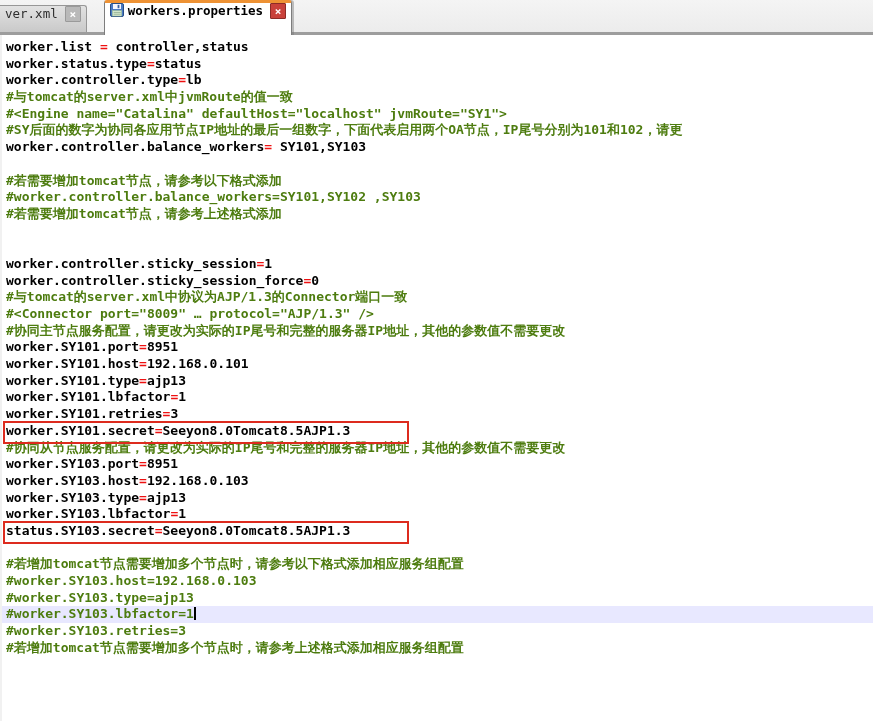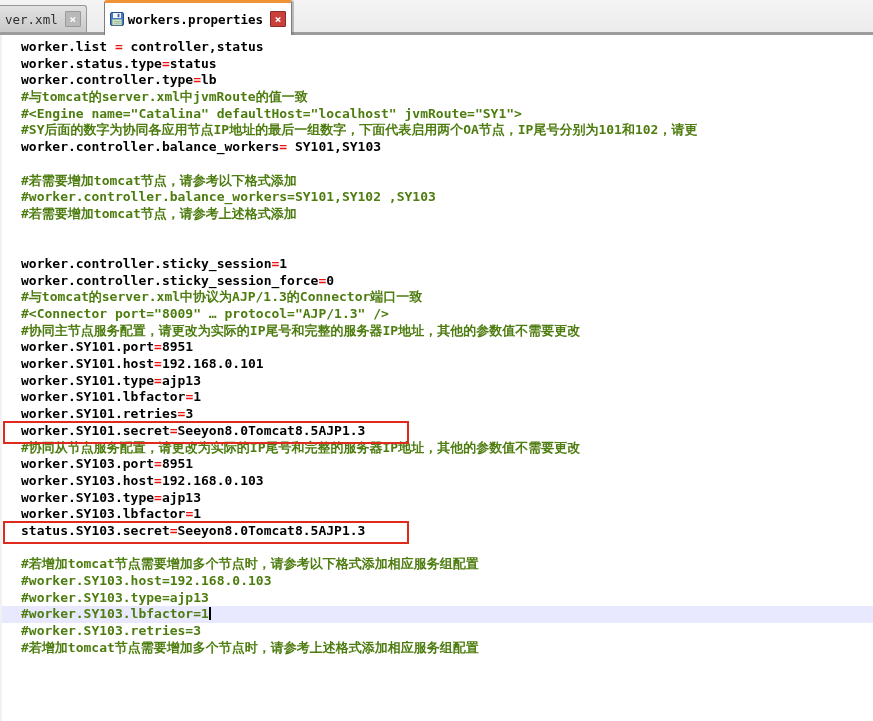--- a/index.html
+++ b/index.html
@@ -7,21 +7,21 @@
     width:873px;height:721px;overflow:hidden;background:#ffffff;
     font-family:"DejaVu Sans Mono","Liberation Mono",monospace;
   }
   
   .tabbar{
     height:32px;background:linear-gradient(#f4f4f4,#ececec);
     border-bottom:3px solid #9d9d9d;
     display:flex;align-items:flex-end;position:relative;
   }
   .tab{
-    display:flex;align-items:center;gap:4px;
+    display:flex;gap:4px;
     padding:0 5px;white-space:nowrap;cursor:pointer;
     font-size:12.5px;
   }
   .tab.inactive{
     height:26px;margin-bottom:0;
     background:linear-gradient(#e2e2e2,#c9c9c9);
     border:1px solid #979797;border-left:none;border-bottom:none;
     border-radius:0 3px 0 0;color:#2f2f2f;
   }
   .tab.active{
@@ -42,21 +42,21 @@
   .closebox.gray{background:#b9b9b9;color:#fff;border:1px solid #9a9a9a;}
   .closebox.red{background:#c9413a;color:#fff;border:1px solid #8c2b26;}
   .save-icon{display:inline-block;width:14px;height:14px;}
   
   .editor{
     position:relative;background:#fff;height:686px;overflow:hidden;
     padding-top:4px;border-left:2px solid #f1f1f1;
   }
   .line{
     height:16.7px;line-height:16.7px;white-space:pre;
-    font-size:13px;font-weight:bold;padding-left:19px;color:#000;
+    font-size:13px;font-weight:bold;padding-left:4px;color:#000;
   }
   .line.cm{color:#4d7c0f;}
   .line .eq{color:#ee1111;}
   .line.current{background:#e8e8ff;}
   .line.boxed{position:relative;}
   .line.boxed::after{
     content:"";position:absolute;left:1px;top:-2px;height:19px;width:402px;
     border:2px solid #dd2b1e;pointer-events:none;
   }
   .caret{

